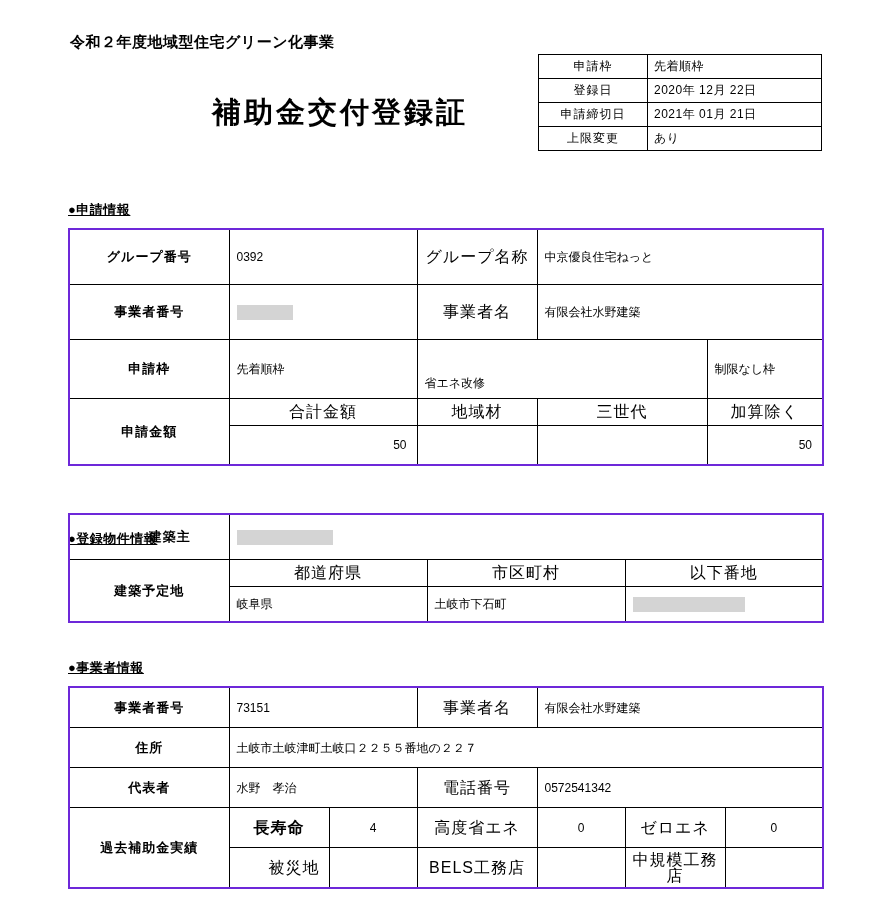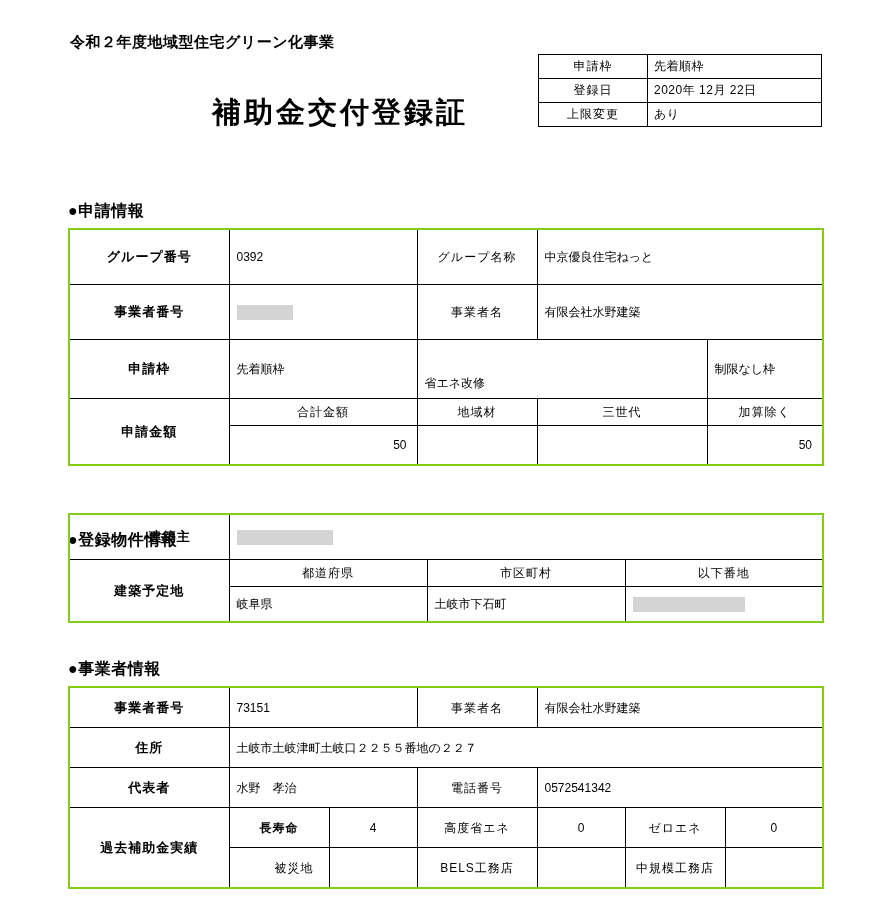--- a/index.html
+++ b/index.html
@@ -62,23 +62,24 @@
     letter-spacing: 1px;
   }
   .meta-table td.value {
     text-align: left;
     letter-spacing: 0.5px;
   }
 
   
   .sec-head {
     position: absolute;
-    font-size: 16px;
+    font-size: 13px;
     font-weight: bold;
     letter-spacing: 0.5px;
+    text-decoration: underline;
   }
 
   
   table.grid {
     position: absolute;
     border-collapse: collapse;
     table-layout: fixed;
     font-size: 12px;
   }
   table.grid td {
@@ -88,38 +89,38 @@
     line-height: 16px;
   }
   table.grid td.lbl {
     text-align: center;
     font-weight: bold;
     font-size: 13px;
     letter-spacing: 1px;
   }
   table.grid td.sublbl {
     text-align: center;
-    font-size: 12px;
+    font-size: 16px;
     letter-spacing: 1px;
   }
   table.grid td.val {
     text-align: left;
     font-size: 12px;
   }
   table.grid td.num {
     text-align: right;
     font-size: 12px;
     padding-right: 10px;
   }
   table.grid td.ctr {
     text-align: center;
     font-size: 12px;
   }
   .outer {
-    border: 2px solid #84cc16;
+    border: 2px solid #6d28d9;
   }
 
   .redacted {
     display: inline-block;
     height: 15px;
     background: #d4d4d4;
     vertical-align: middle;
   }
   .redacted.w1 { width: 56px; }
   .redacted.w2 { width: 96px; }
@@ -135,20 +136,24 @@
 
   <table class="meta-table">
     <tbody>
         <tr>
       <td class="label">申請枠</td>
       <td class="value">先着順枠</td>
     </tr>
     <tr>
       <td class="label">登録日</td>
       <td class="value">2020年 12月 22日</td>
+    </tr>
+    <tr>
+      <td class="label">申請締切日</td>
+      <td class="value">2021年 01月 21日</td>
     </tr>
     <tr>
       <td class="label">上限変更</td>
       <td class="value">あり</td>
     </tr>
   </tbody>
     </table>
 
   <div class="sec-head" style="left:68px; top:201px;">●申請情報</div>
 

